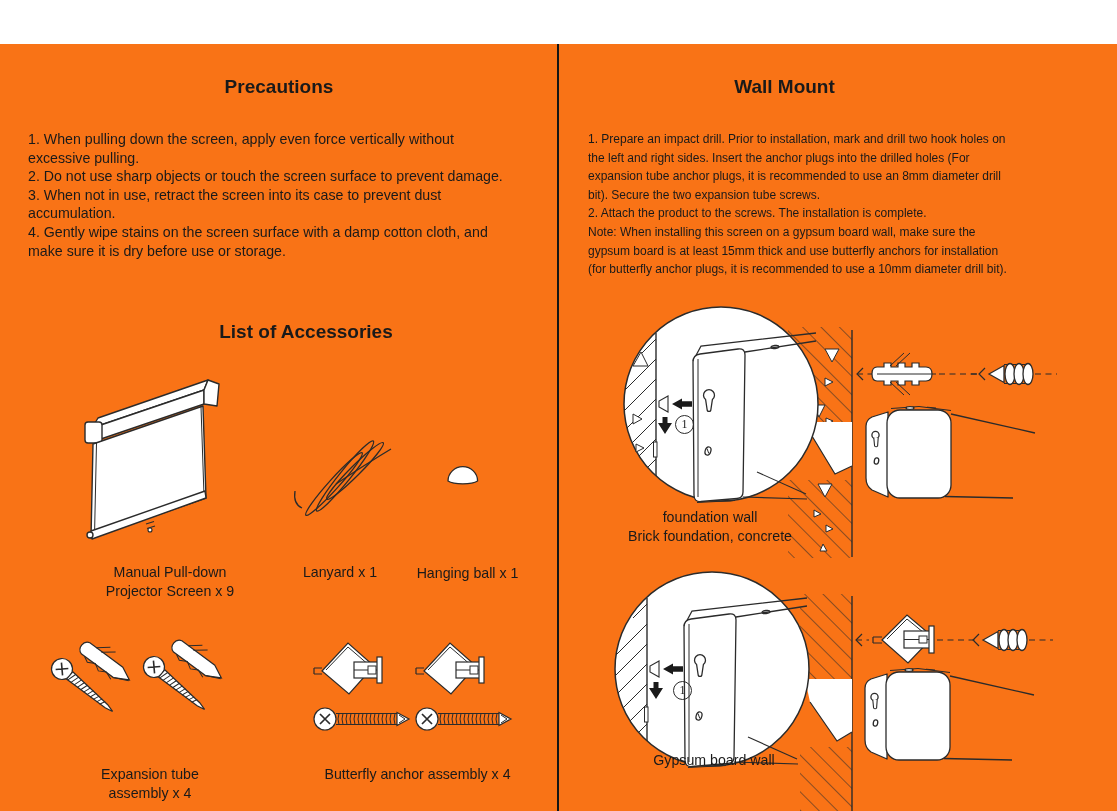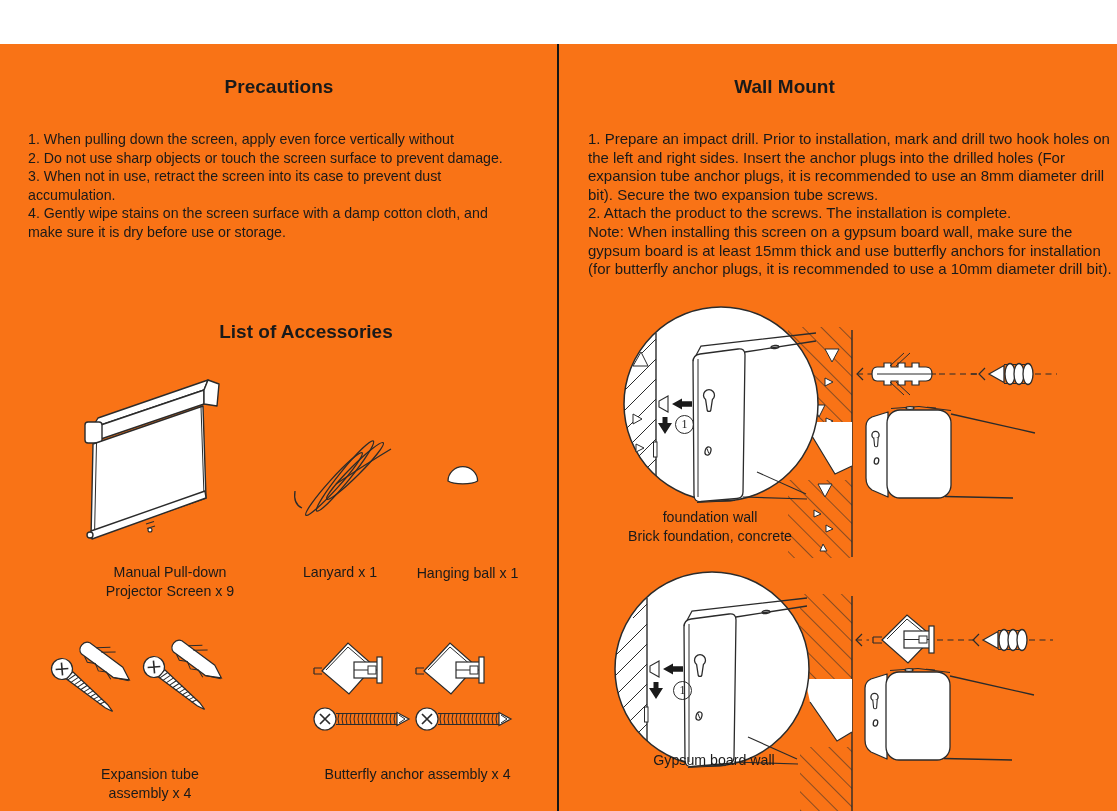--- a/index.html
+++ b/index.html
@@ -1,21 +1,21 @@
 <!DOCTYPE html>
 <html><head>
 <meta charset="utf-8">
 <style>
   html,body{margin:0;padding:0;background:#fff;}
   .page{position:relative;width:1117px;height:811px;background:#f97316;overflow:hidden;
         font-family:"Liberation Sans", sans-serif;color:#1a1a1a;margin-top:44px;}
   .heading{position:absolute;font-weight:bold;font-size:19px;text-align:center;white-space:nowrap;}
   .tblock{position:absolute;}
   .tline{white-space:nowrap;font-size:14.2px;line-height:18.6px;}
-  .tblock.right .tline{font-size:15px;line-height:18.6px;}
+  .tblock.right .tline{font-size:12px;line-height:18.6px;}
   .cap{position:absolute;font-size:14.2px;line-height:18.6px;text-align:center;}
   .divider{position:absolute;left:557px;top:0;width:2px;height:806px;background:#151515;}
   svg.art{position:absolute;overflow:visible;}
   .circled{position:absolute;width:17px;height:17px;border:1.6px solid #2b2b2b;border-radius:50%;
            font-size:12px;line-height:16px;text-align:center;font-family:"Liberation Serif",serif;}
   .dash{stroke:#2b2b2b;stroke-dasharray:6 4.5;fill:none;stroke-width:1.2;}
 </style>
 </head>
 <body>
 
@@ -116,20 +116,21 @@
       </g>
     </defs>
   </svg>
 
   <div class="divider"></div>
 
   <div class="heading" style="left:0;width:558px;top:32px">Precautions</div>
 
   <div class="tblock" style="left:28px;top:86px">
     <div class="tline">1. When pulling down the screen, apply even force vertically without</div>
+    <div class="tline">excessive pulling.</div>
     <div class="tline">2. Do not use sharp objects or touch the screen surface to prevent damage.</div>
     <div class="tline">3. When not in use, retract the screen into its case to prevent dust</div>
     <div class="tline">accumulation.</div>
     <div class="tline">4. Gently wipe stains on the screen surface with a damp cotton cloth, and</div>
     <div class="tline">make sure it is dry before use or storage.</div>
   </div>
 
   <div class="heading" style="left:0;width:612px;top:277px">List of Accessories</div>
 
   <svg class="art" style="left:80px;top:334px" width="145" height="172" viewBox="0 0 145 172">

